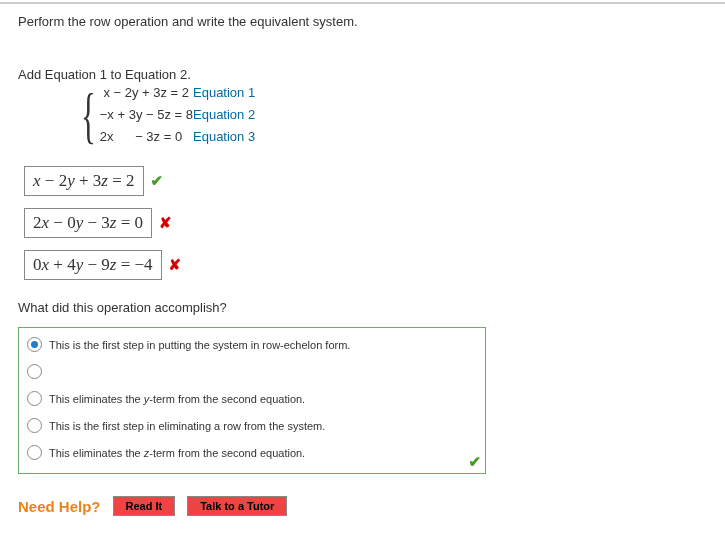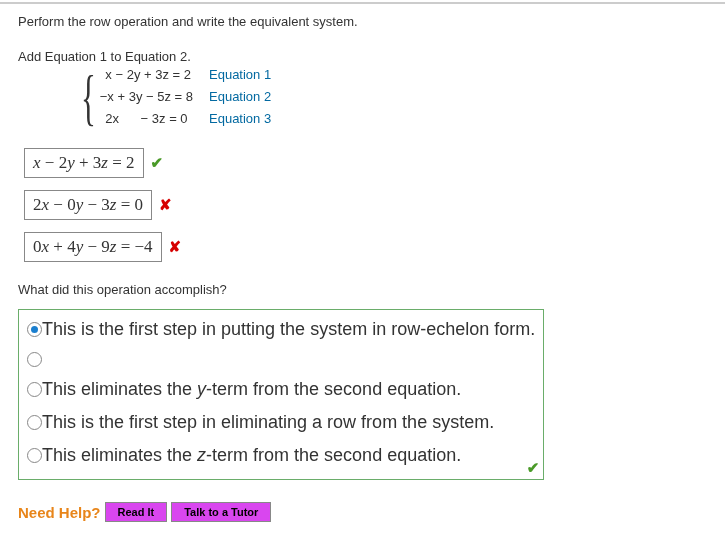--- a/index.html
+++ b/index.html
@@ -11,21 +11,21 @@
     background: #fff;
   }
   .top-border {
     border-top: 2px solid #ccc;
     margin-top: 2px;
   }
   .content {
     padding: 10px 18px;
   }
   .question-text {
-    margin-bottom: 20px;
+    margin-bottom: 38px;
   }
   .sub-instruction {
   }
   .system-container {
     display: flex;
     align-items: center;
     margin-left: 48px;
     margin-bottom: 18px;
   }
   .brace {
@@ -33,22 +33,21 @@
     font-family: Georgia, serif;
     font-weight: normal;
     line-height: 62px;
     margin-right: 4px;
     color: #333;
     transform: scaleX(0.5);
     transform-origin: right center;
   }
   .equations-block {
     display: flex;
-    gap: 16px;
-    text-align: center;
+    gap: 0;
   }
   .equations-col {
     font-family: Verdana, sans-serif;
     font-size: 13px;
     line-height: 1.7;
     white-space: pre;
   }
   .eq-labels {
     color: #0369a1;
     line-height: 1.7;
@@ -88,22 +87,23 @@
   .mc-box {
     border: 1px solid #6aad6a;
     padding: 6px 8px 4px 8px;
     display: inline-block;
     position: relative;
     min-width: 450px;
   }
   .mc-option {
     display: flex;
     align-items: center;
+    gap: 7px;
     padding: 3px 0 9px 0;
-    font-size: 18px;
+    font-size: 11px;
   }
   .radio {
     width: 13px;
     height: 13px;
     border: 1px solid #888;
     border-radius: 50%;
     flex-shrink: 0;
     display: flex;
     align-items: center;
     justify-content: center;
@@ -123,29 +123,29 @@
     right: 4px;
     bottom: 2px;
     color: #4a9a28;
     font-size: 15px;
     font-weight: bold;
   }
   .help-row {
     margin-top: 22px;
     display: flex;
     align-items: center;
-    gap: 4px;
+    gap: 12px;
   }
   .need-help {
     color: #e8851a;
     font-weight: bold;
     font-size: 15px;
   }
   .help-btn {
-    background: #d946ef;
+    background: #ef4444;
     border: 1px solid #888;
     padding: 3px 12px;
     font-size: 11px;
     font-weight: bold;
     font-family: Verdana, sans-serif;
     color: #000;
     cursor: pointer;
   }
 </style>
 </head>

